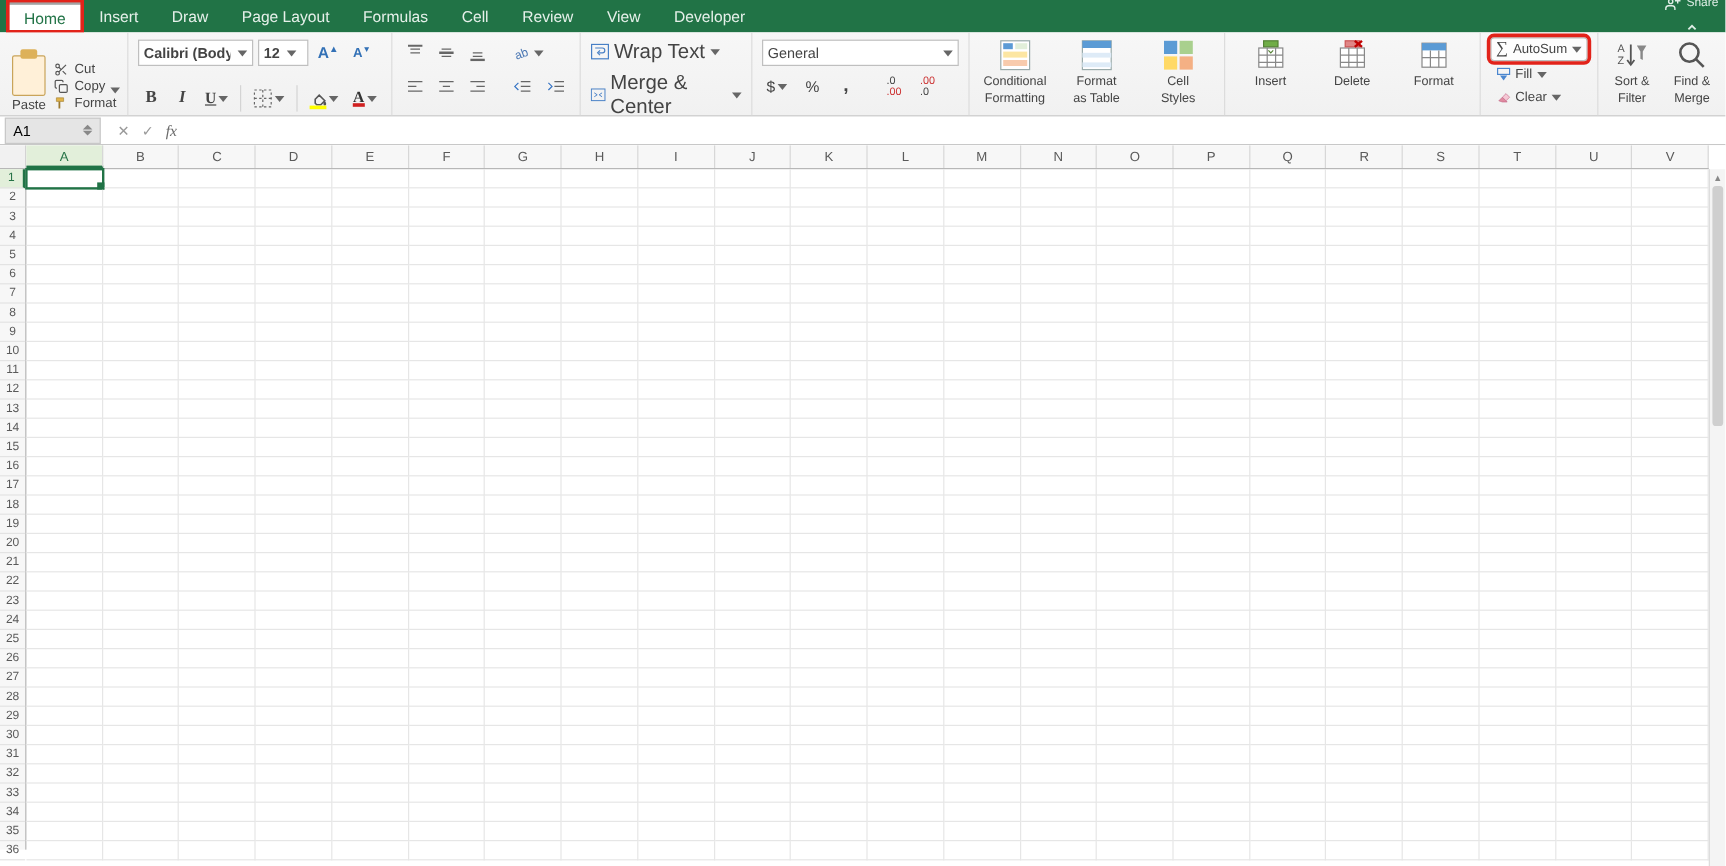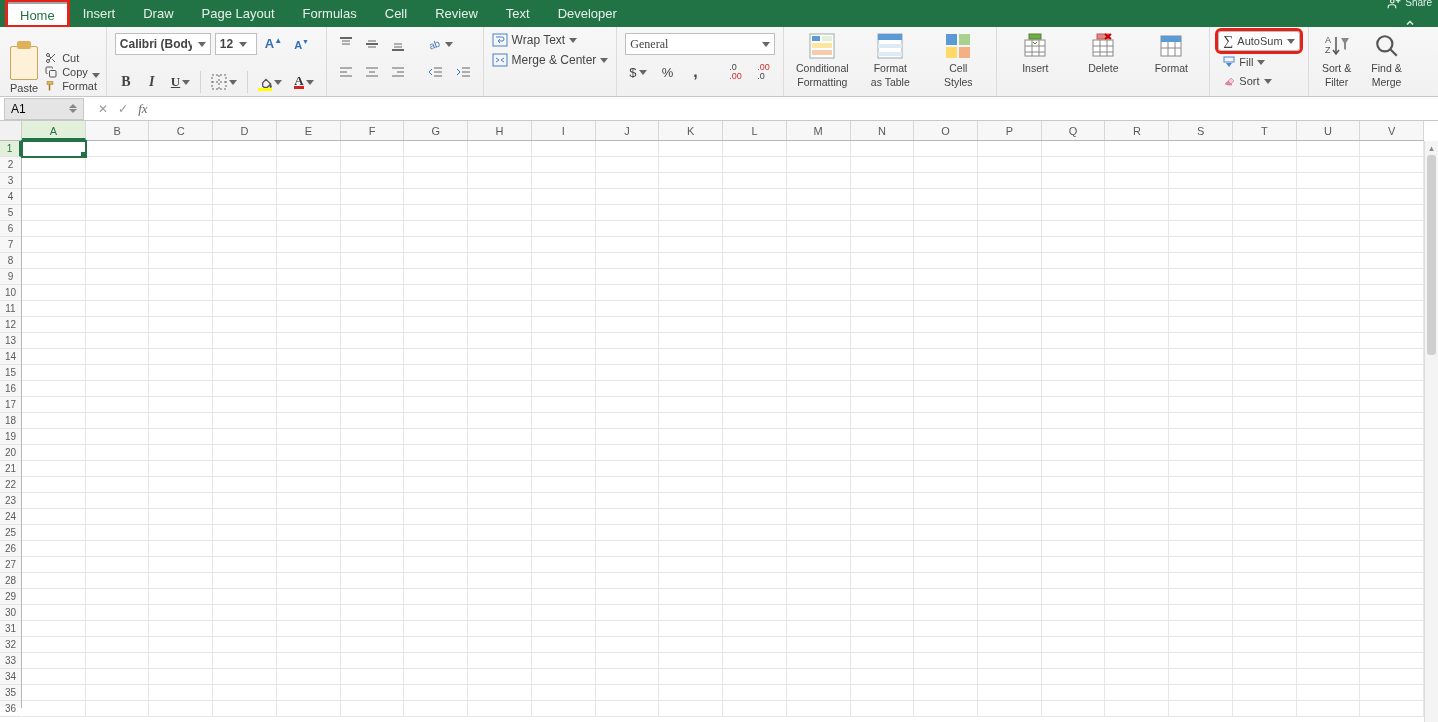--- a/index.html
+++ b/index.html
@@ -94,25 +94,25 @@
   .btn .dd { margin-left:2px; }
   .btn svg { display:block; }
 
   .sep-v { width:1px; background:#d4d4d4; height:22px; margin:0 2px;}
 
   
   .align-group { display:flex; flex-direction:column; gap:6px; padding:6px 8px; border-right:1px solid #dcdcdc;}
 
   
   .wm-group { display:flex; flex-direction:column; gap:6px; padding:6px 8px; border-right:1px solid #dcdcdc;}
-  .wm-group .line { display:flex; align-items:center; gap:4px; cursor:pointer; font-size:12px;}
+  .wm-group .line { display:flex; align-items:center; gap:4px; cursor:pointer; font-size:17px;}
 
   
   .numfmt-group { display:flex; flex-direction:column; gap:6px; padding:6px 8px; border-right:1px solid #dcdcdc;}
-  .numfmt-group .combo { width:150px;font-family:Liberation Serif, serif; }
+  .numfmt-group .combo { width:164px; }
   .numfmt-group .rowbtns { display:flex; gap:6px; }
 
   
   .bigicon-group { display:flex; gap:8px; align-items:flex-start; padding:4px 8px; border-right:1px solid #dcdcdc;}
   .bigicon { display:flex; flex-direction:column; align-items:center; gap:2px; cursor:pointer; width:60px; text-align:center; font-size:10.5px; line-height:1.1; }
   .bigicon .icobox { width:30px; height:30px; display:flex; align-items:center; justify-content:center; }
 
   
   .editing-group { display:flex; gap:8px; padding:4px 8px; border-right:1px solid #dcdcdc;}
   .editing-left { display:flex; flex-direction:column; gap:3px; }
@@ -173,21 +173,21 @@
   <div class="tab">
       <span>Formulas</span>
     </div>
   <div class="tab">
       <span>Cell</span>
     </div>
   <div class="tab">
       <span>Review</span>
     </div>
   <div class="tab">
-      <span>Text</span>
+      <span>View</span>
     </div>
   <div class="tab">
       <span>Developer</span>
     </div>
 
   <div class="menubar-right">
     <div class="share">
       <svg width="14" height="14" viewBox="0 0 24 24" fill="none" stroke="#dfeee6" stroke-width="2">
           <circle cx="9" cy="9" r="3"></circle>
           <path d="M15 21v-2a4 4 0 0 0-4-4H6a4 4 0 0 0-4 4v2"></path>
@@ -510,21 +510,21 @@
             <polygon points="6,11 3,7 9,7"></polygon>
           </svg>
         <span>Fill</span>
         <span class="dd-tri"></span>
       </div>
       <div class="editline">
         <svg width="12" height="12" viewBox="0 0 24 24" fill="#e08aa0" stroke="#c06080">
             <path d="M4 18l6-6 8 8H10z"></path>
             <path d="M10 12l6-6 6 6-6 6z" fill="#f5c8d5"></path>
           </svg>
-        <span>Sort</span>
+        <span>Clear</span>
         <span class="dd-tri"></span>
       </div>
     </div>
   </div>
 
   <div class="sortfind-group">
     <div class="bigicon" style="width:44px;">
       <div class="icobox">
           <svg width="26" height="26" viewBox="0 0 26 26" fill="none" stroke="#555" stroke-width="1.5">
             <text x="1" y="10" font-size="9" stroke="none" fill="#555">A</text>

